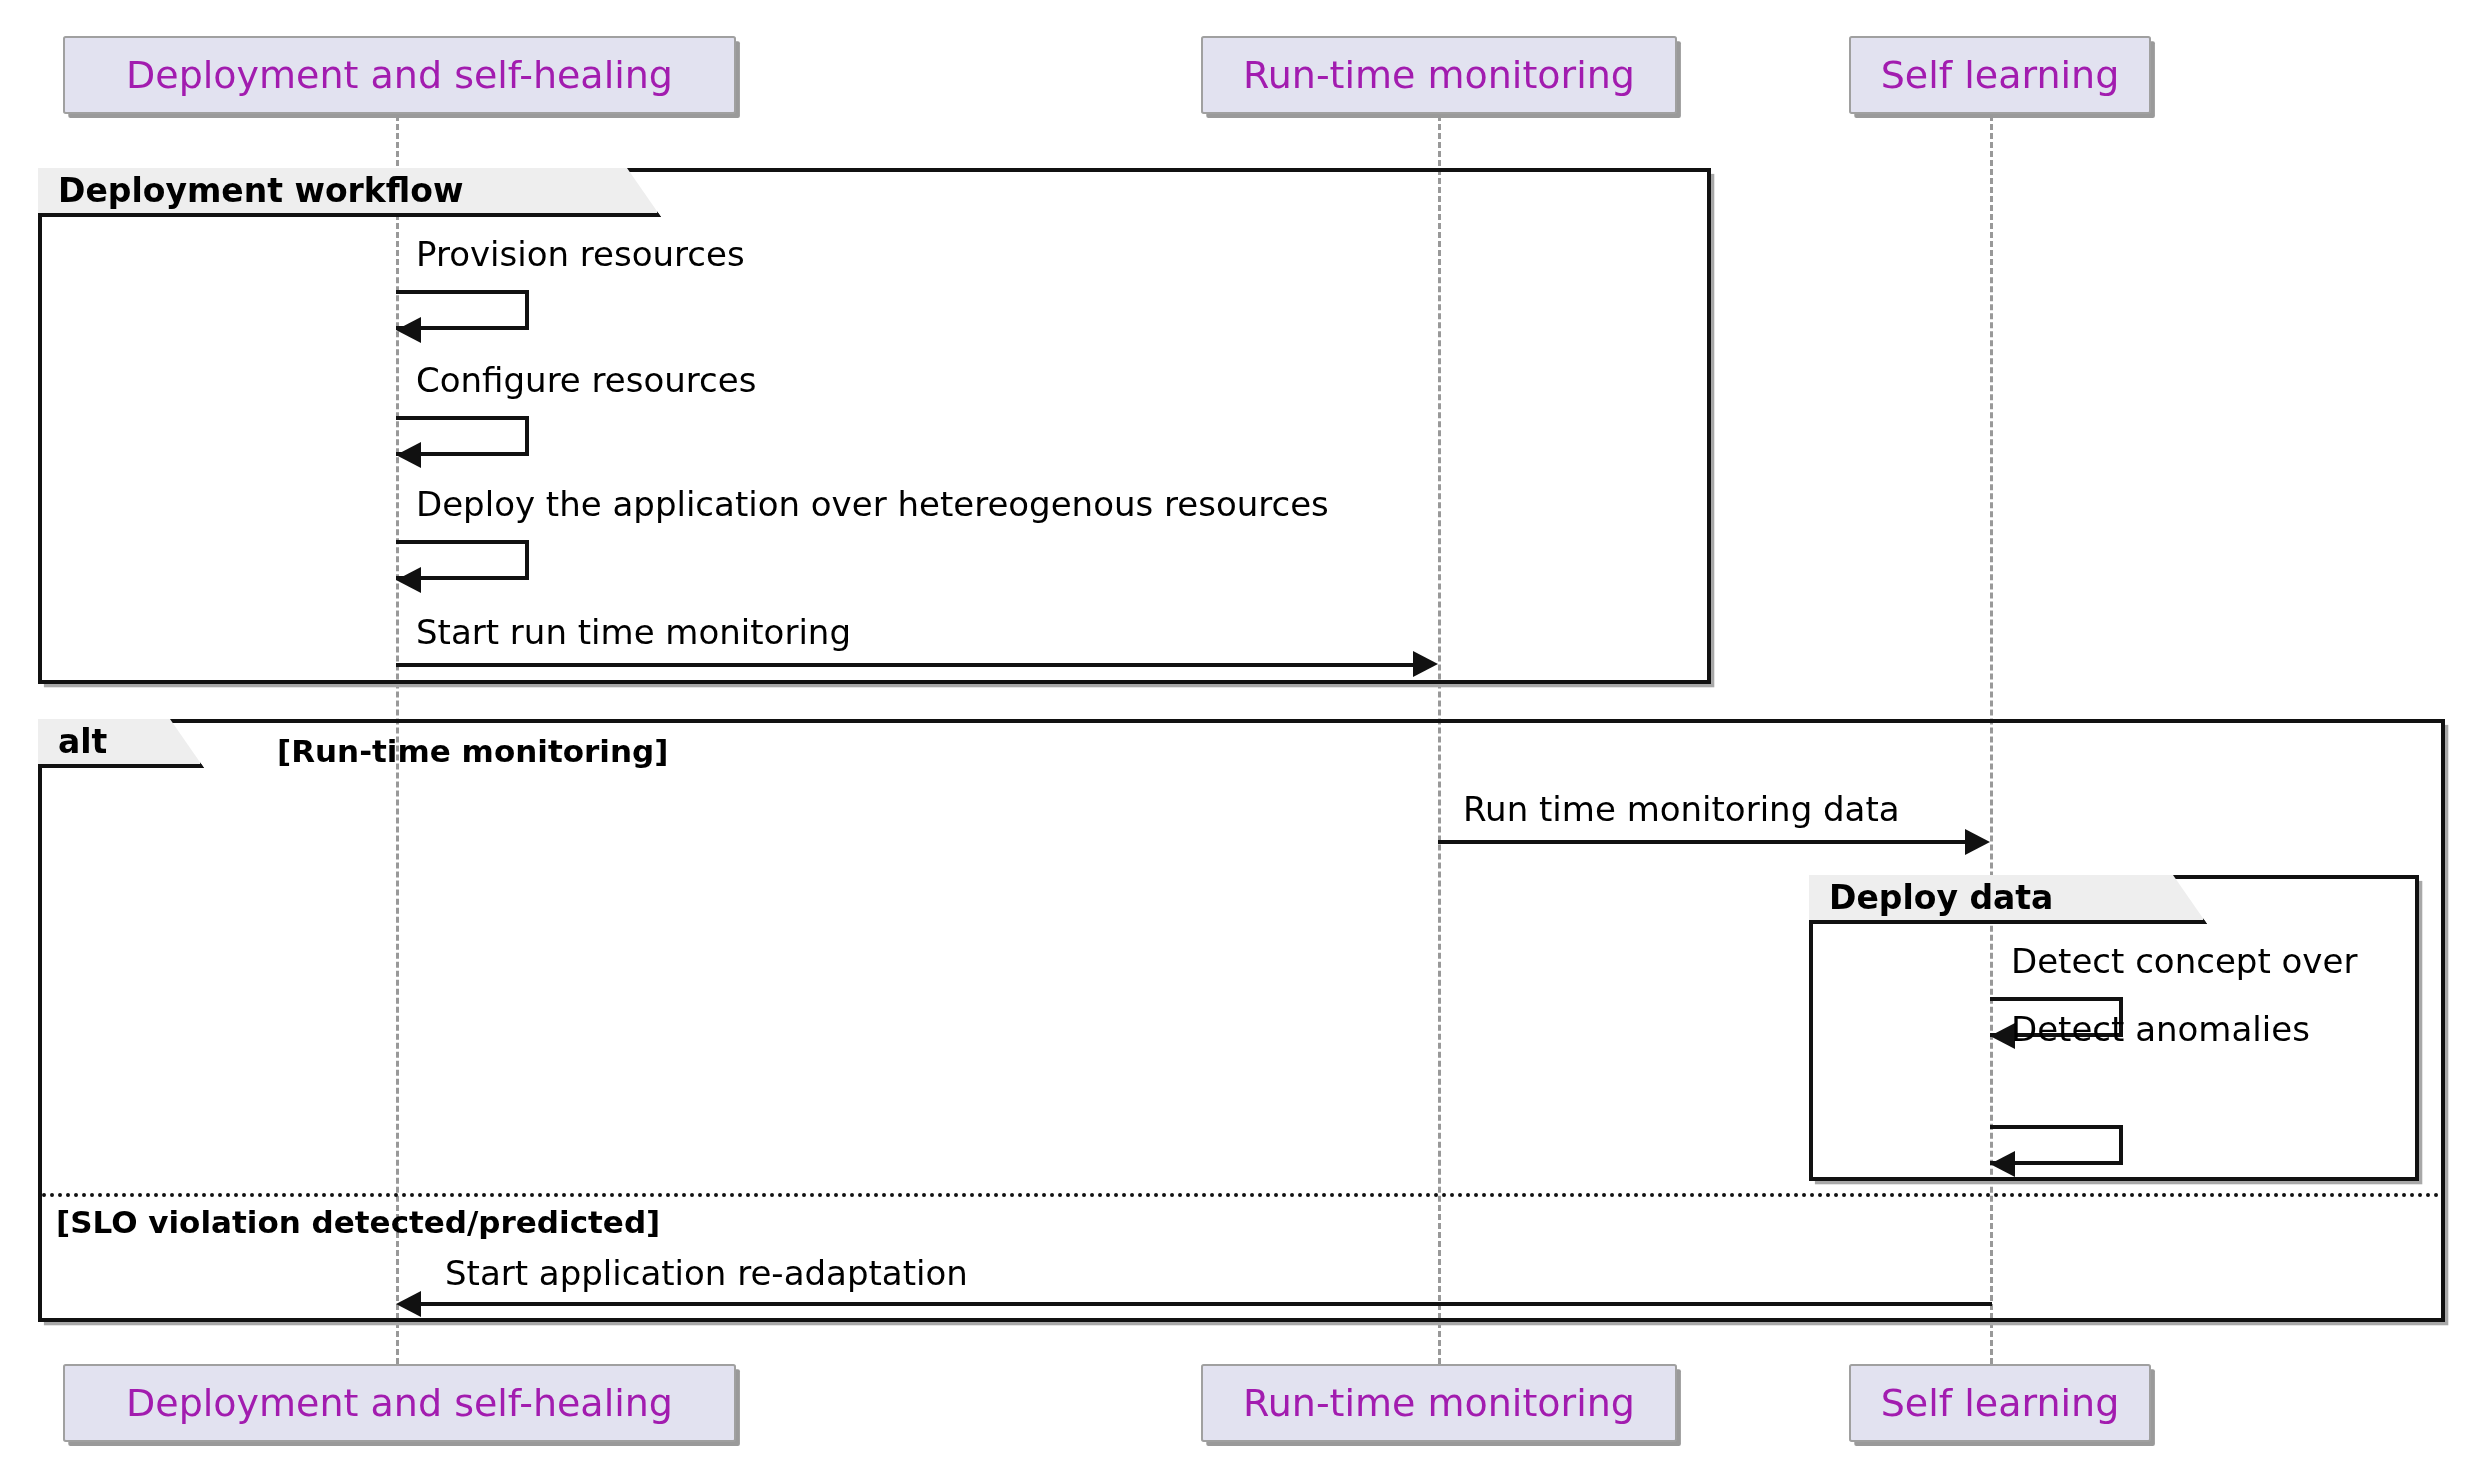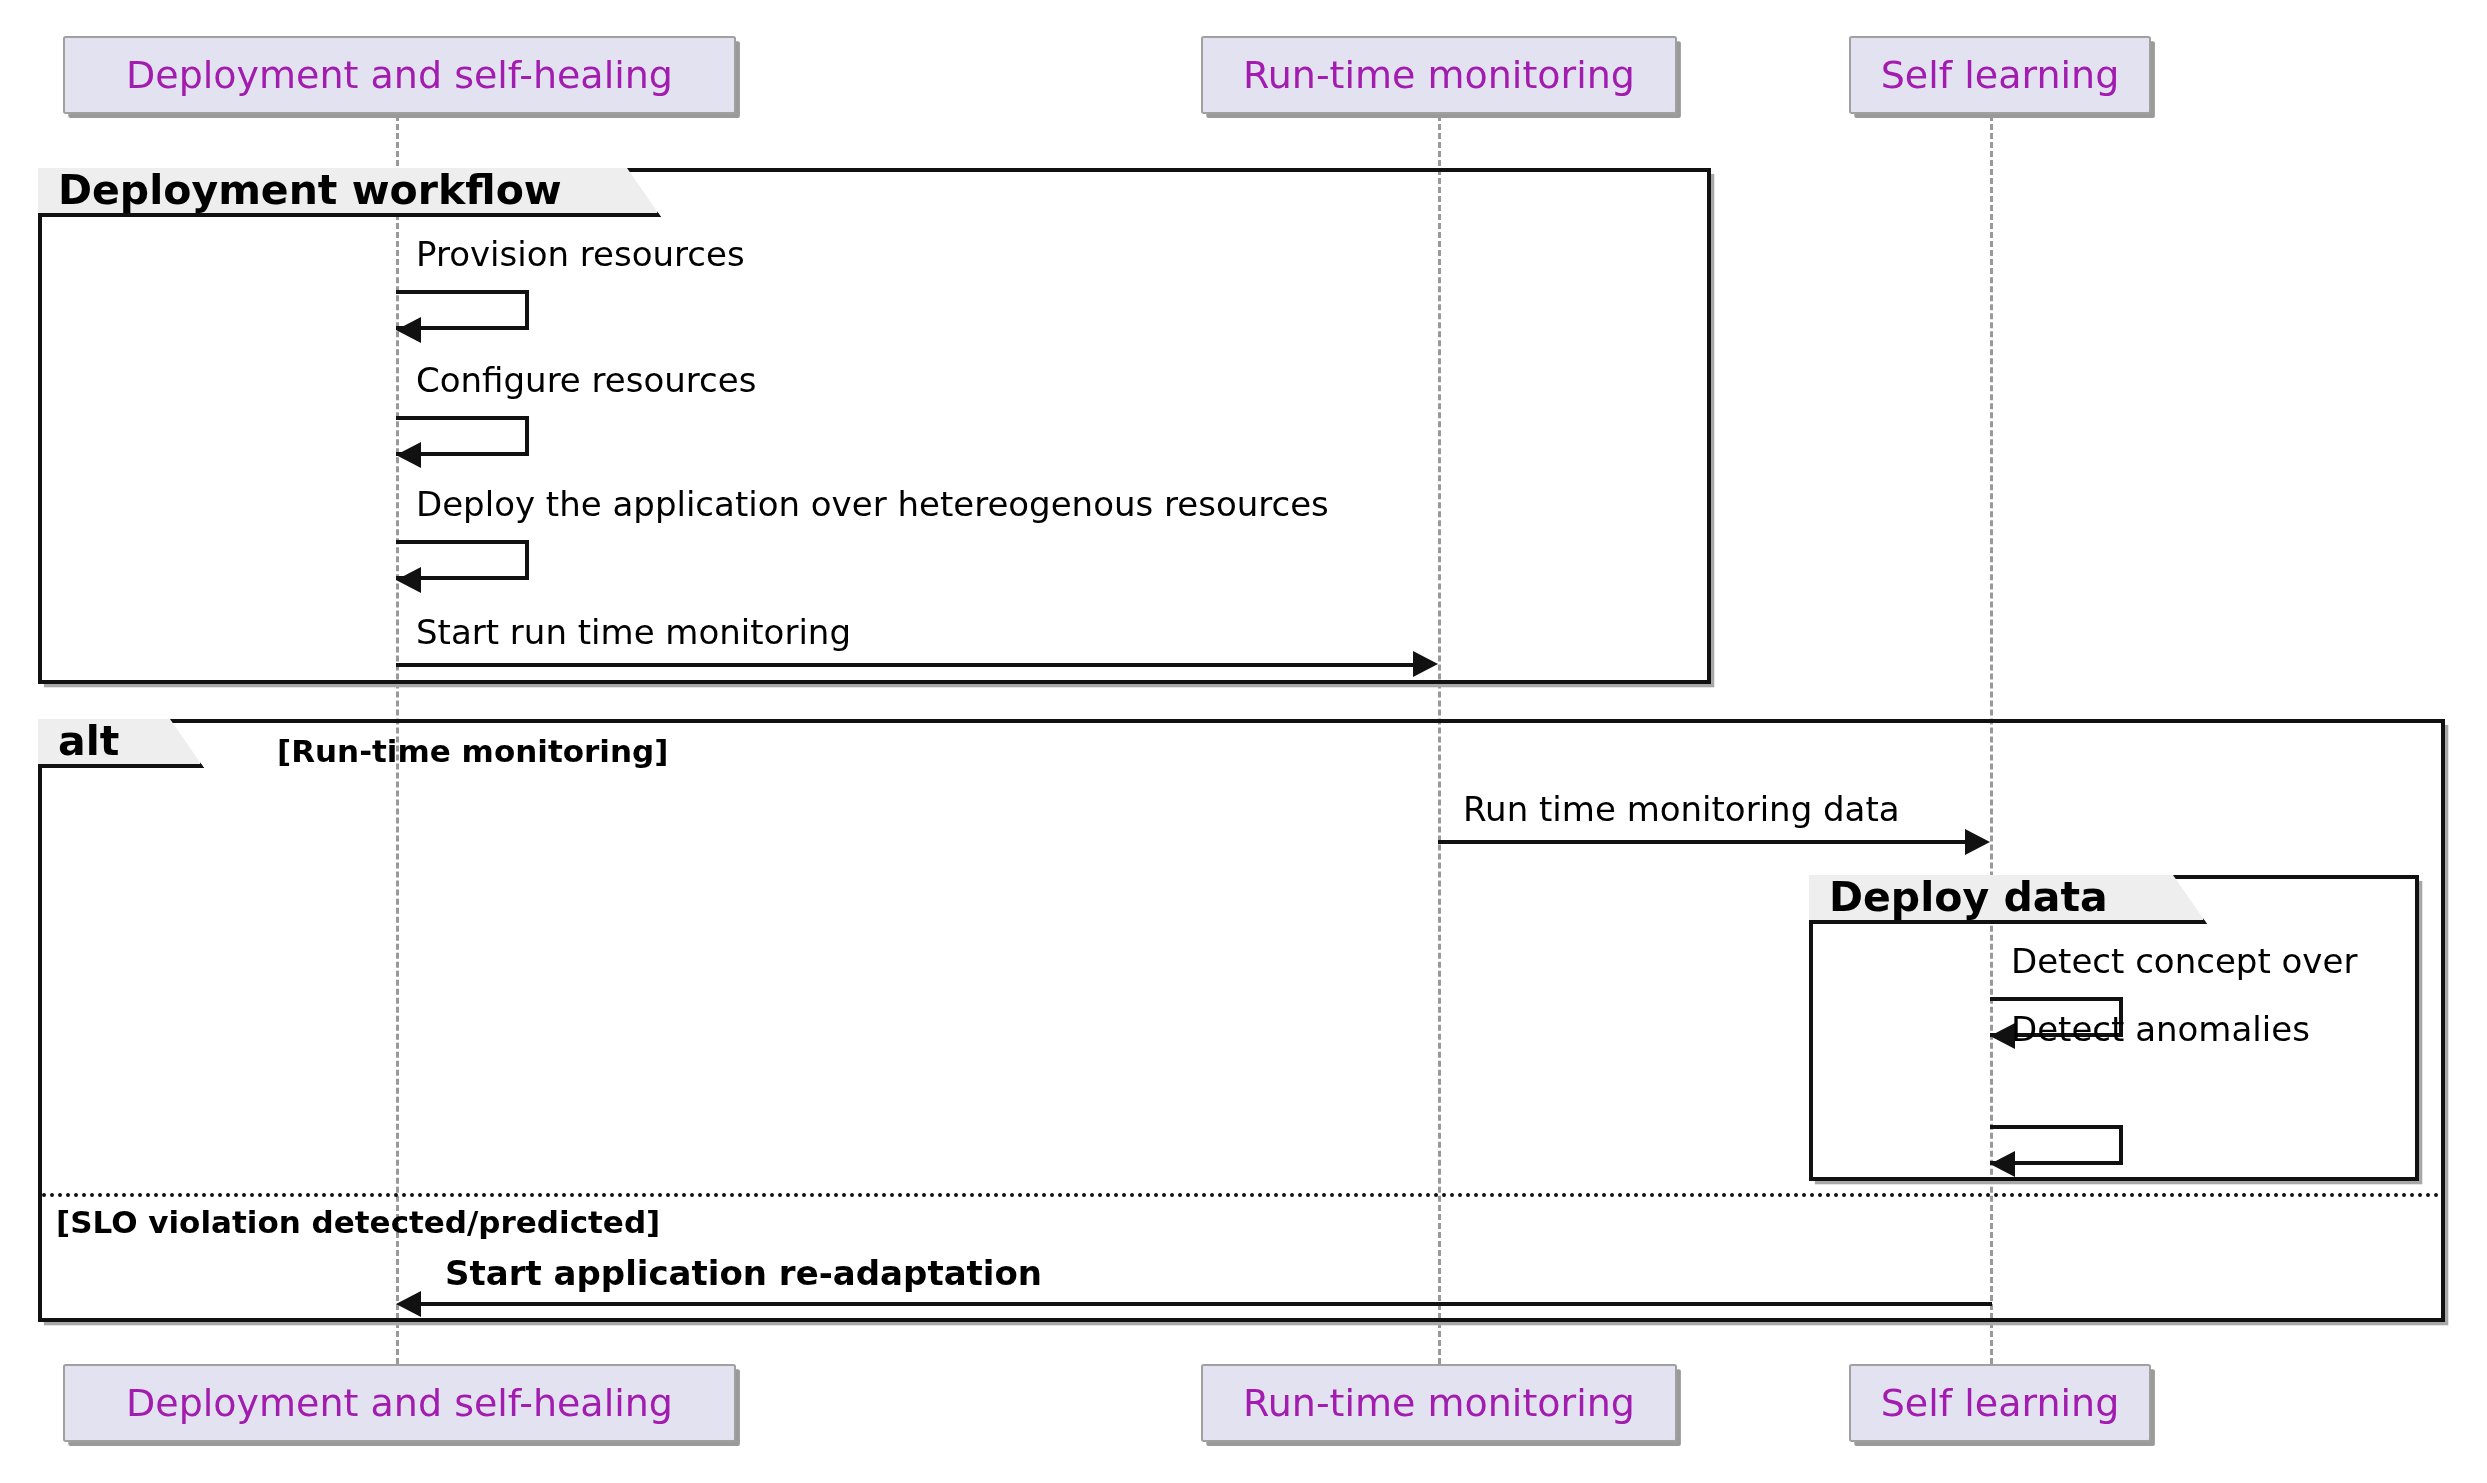--- a/index.html
+++ b/index.html
@@ -63,21 +63,21 @@
     display: flex;
     align-items: center;
     padding-left: 20px;
     padding-right: 46px;
     border-bottom: 4px solid #111111;
     border-right: 4px solid #111111;
     -webkit-clip-path: polygon(0 0, calc(100% - 34px) 0, 100% 100%, 0 100%);
     clip-path: polygon(0 0, calc(100% - 34px) 0, 100% 100%, 0 100%);
   }
   .frame-tab .tab-text {
-    font-size: 41px;
+    font-size: 33px;
     font-weight: bold;
     color: #000000;
     white-space: nowrap;
     line-height: 1;
   }
   .frame-cond {
     position: absolute;
     font-size: 31px;
     font-weight: bold;
     color: #000000;
@@ -193,21 +193,21 @@
   <div class="self-loop" style="left:1990px; top:997px; width:133px; height:40px;"></div>
   <div class="arrow-left" style="left:1990px; top:1023px;"></div>
 
   <span class="msg-label" style="left:2011px; top:1012px;">Detect anomalies</span>
   <div class="self-loop" style="left:1990px; top:1125px; width:133px; height:40px;"></div>
   <div class="arrow-left" style="left:1990px; top:1151px;"></div>
 
   <div class="divider" style="left:42px; top:1193px; width:2399px;"></div>
   <span class="frame-cond" style="left:56px; top:1207px;">[SLO violation detected/predicted]</span>
 
-  <span class="msg-label" style="left:445px; top:1256px;font-weight:bold;">Start application re-adaptation</span>
+  <span class="msg-label" style="left:445px; top:1256px;">Start application re-adaptation</span>
   <div class="msg-line" style="left:421px; top:1302px; width:1571px;"></div>
   <div class="arrow-left" style="left:396px; top:1291px;"></div>
 
   <div class="participant" style="left:63px; top:1364px; width:673px; height:78px;">
     <span class="plabel">Deployment and self-healing</span>
   </div>
 
   <div class="participant" style="left:1201px; top:1364px; width:476px; height:78px;">
     <span class="plabel">Run-time monitoring</span>
   </div>

